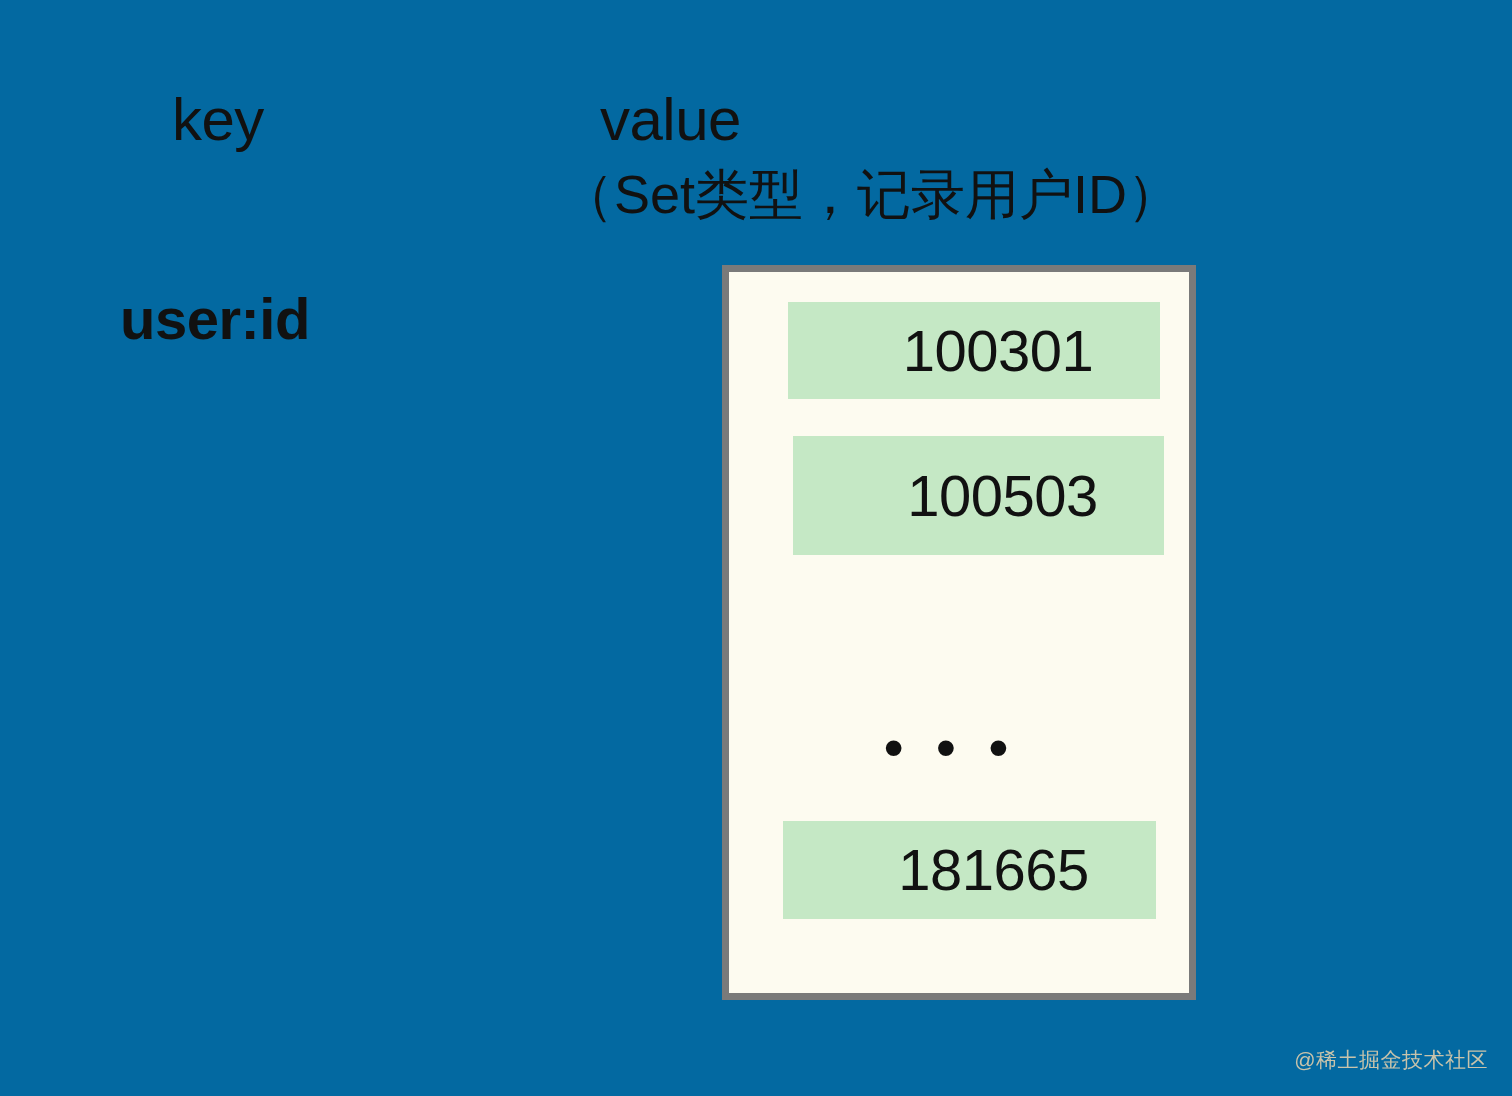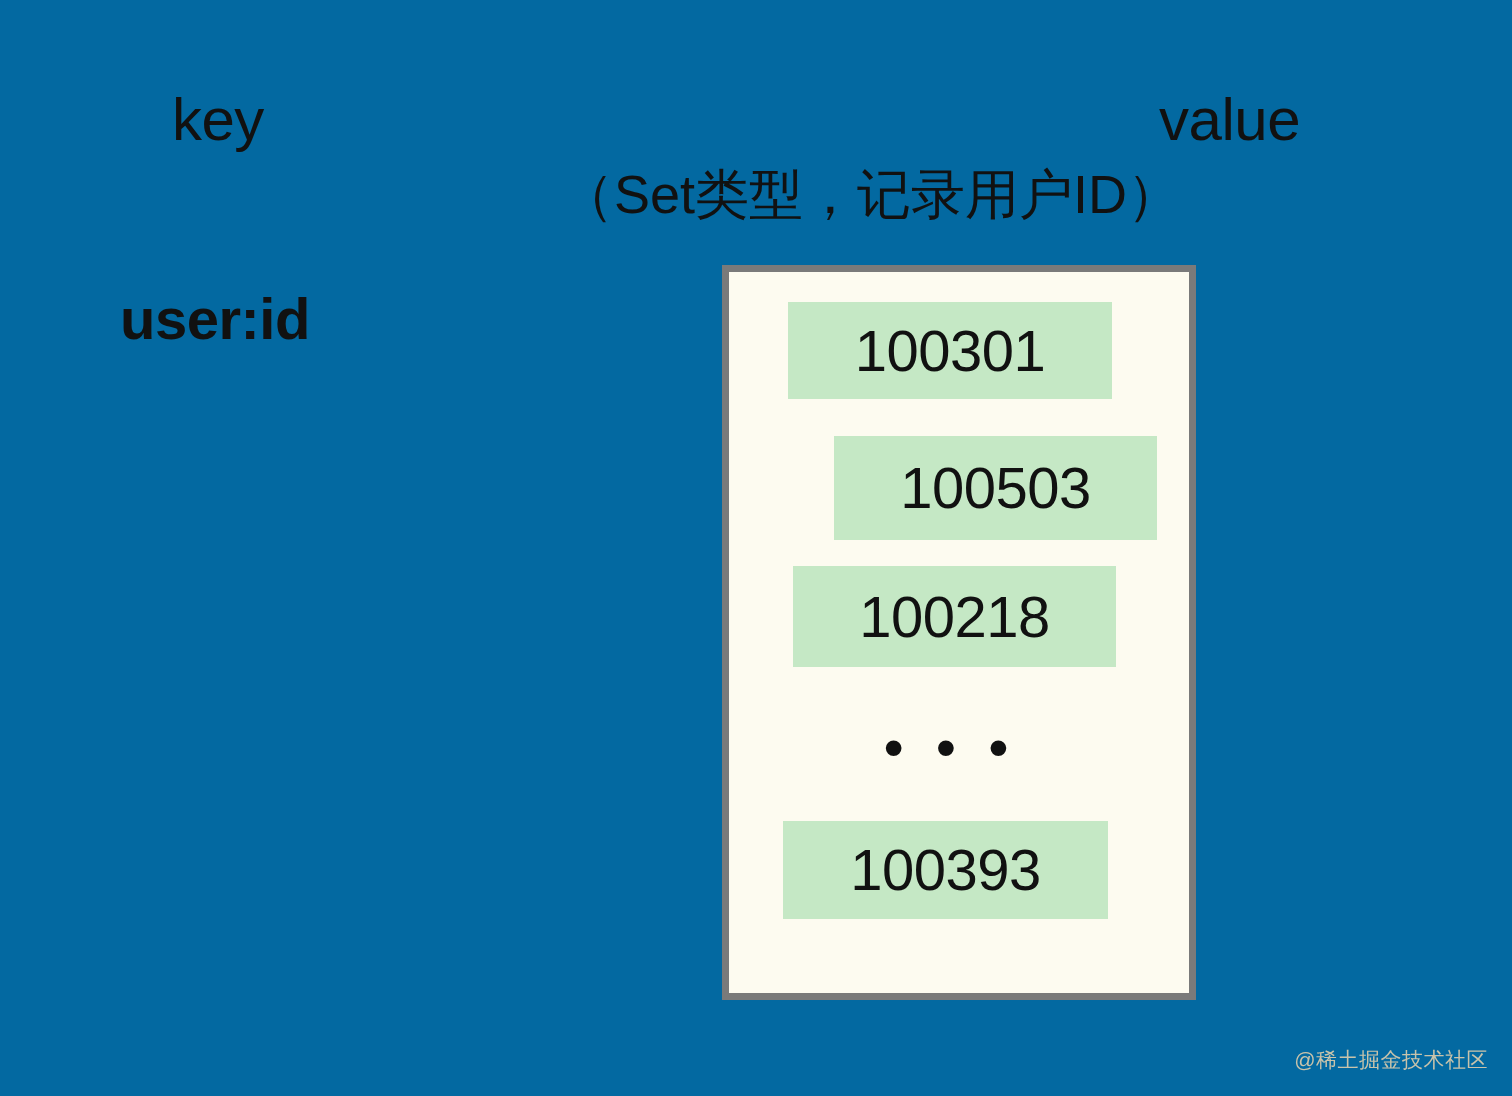--- a/index.html
+++ b/index.html
@@ -29,21 +29,21 @@
     font-size: 60px;
     line-height: 1.05;
     letter-spacing: -0.5px;
     white-space: nowrap;
   }
   .value-header {
     position: absolute;
     left: 600px;
     top: 88px;
     width: 700px;
-    text-align: right;
+    text-align: left;
     font-size: 60px;
     line-height: 1.05;
     letter-spacing: -0.5px;
     white-space: nowrap;
   }
   .value-subtitle {
     position: absolute;
     left: 560px;
     top: 165px;
     width: 780px;
@@ -81,23 +81,24 @@
     position: absolute;
     background: #c5e8c5;
     color: #111111;
     font-size: 58px;
     line-height: 1;
     letter-spacing: -0.5px;
     display: flex;
     align-items: center;
     justify-content: center;
     white-space: nowrap;
+    padding-left: 48px;
   }
   .member-0 { left: 788px; top: 302px; width: 324px; height: 97px; }
-  .member-1 { left: 834px; top: 436px; width: 323px; height: 104px; }
+  .member-1 { left: 793px; top: 436px; width: 323px; height: 119px; }
   .member-2 { left: 793px; top: 566px; width: 323px; height: 101px; }
   .member-3 { left: 783px; top: 821px; width: 325px; height: 98px; }
 
   .ellipsis {
     position: absolute;
     left: 860px;
     top: 718px;
     width: 180px;
     text-align: center;
     font-size: 58px;
@@ -130,21 +131,20 @@
   <div class="value-subtitle">（Set类型，记录用户ID）</div>
 
   <div class="key-value">user:id</div>
 
   <div class="set-box"></div>
 
   <div class="member member-0">100301</div>
 
   <div class="member member-1">100503</div>
 
-  <div class="member member-2">100218</div>
 
   <div class="ellipsis">• • •</div>
 
-  <div class="member member-3">100393</div>
+  <div class="member member-3">181665</div>
 
   <div class="watermark">@稀土掘金技术社区</div>
 
 </div>
 
 </body></html>

